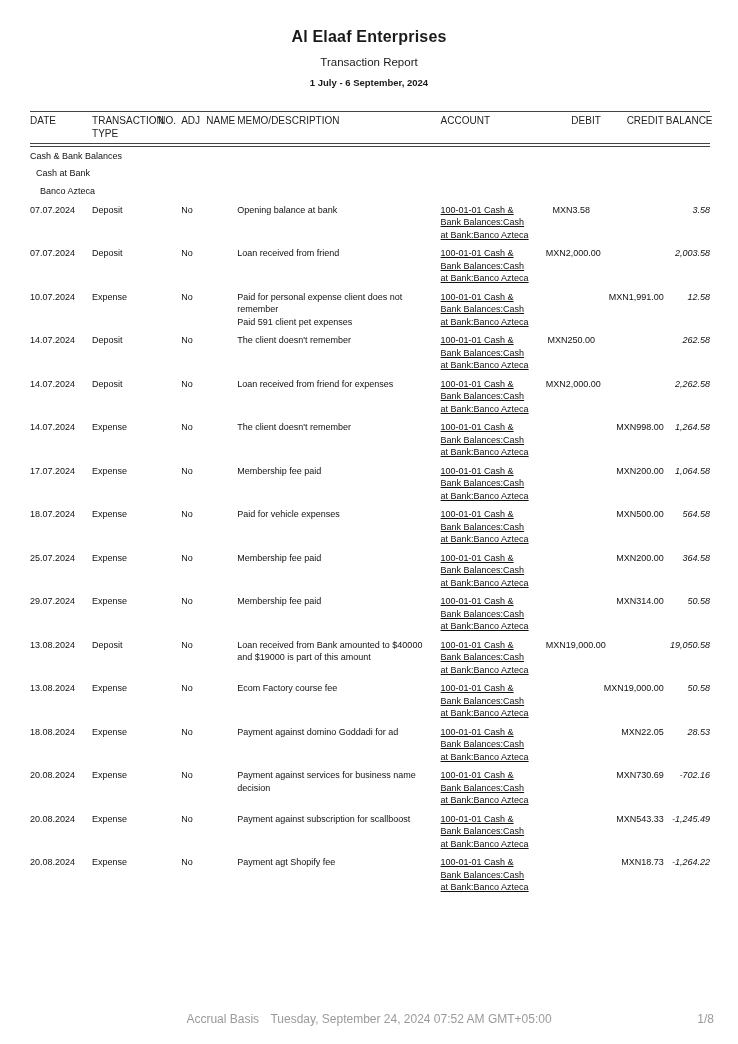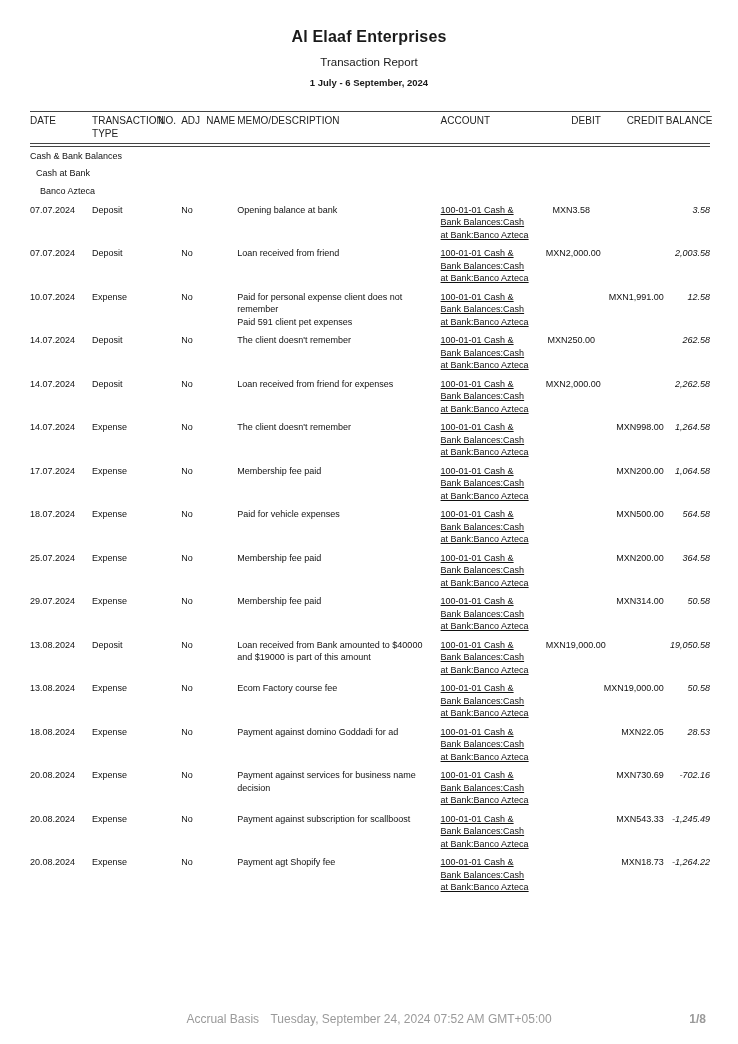--- a/index.html
+++ b/index.html
@@ -38,21 +38,21 @@
   td.c-memo{padding-right:6px;}
   td.c-account{padding-right:16px;text-decoration:underline;}
   td.c-num{text-align:right;}
   td.c-debit{padding-right:6px;text-align:center;}
   td.c-credit{padding-right:2px;}
   td.c-balance{padding-right:0;font-style:italic;}
 
   .footer{position:absolute;left:0;right:0;bottom:20px;height:12px;font-size:12px;color:#9a9a9a;}
   .footer-center{position:absolute;left:0;right:0;text-align:center;}
   .footer-center span{margin:0 4px;}
-  .page-number{position:absolute;right:32px;top:0;color:#9a9a9a;font-weight:bold;}
+  .page-number{position:absolute;right:24px;top:0;color:#9a9a9a;}
 </style>
 </head>
 <body>
 
 <div class="page">
 
   <div class="report-header">
     <h1 class="company">Al Elaaf Enterprises</h1>
     <h2 class="rtitle">Transaction Report</h2>
     <div class="range">1 July - 6 September, 2024</div>

